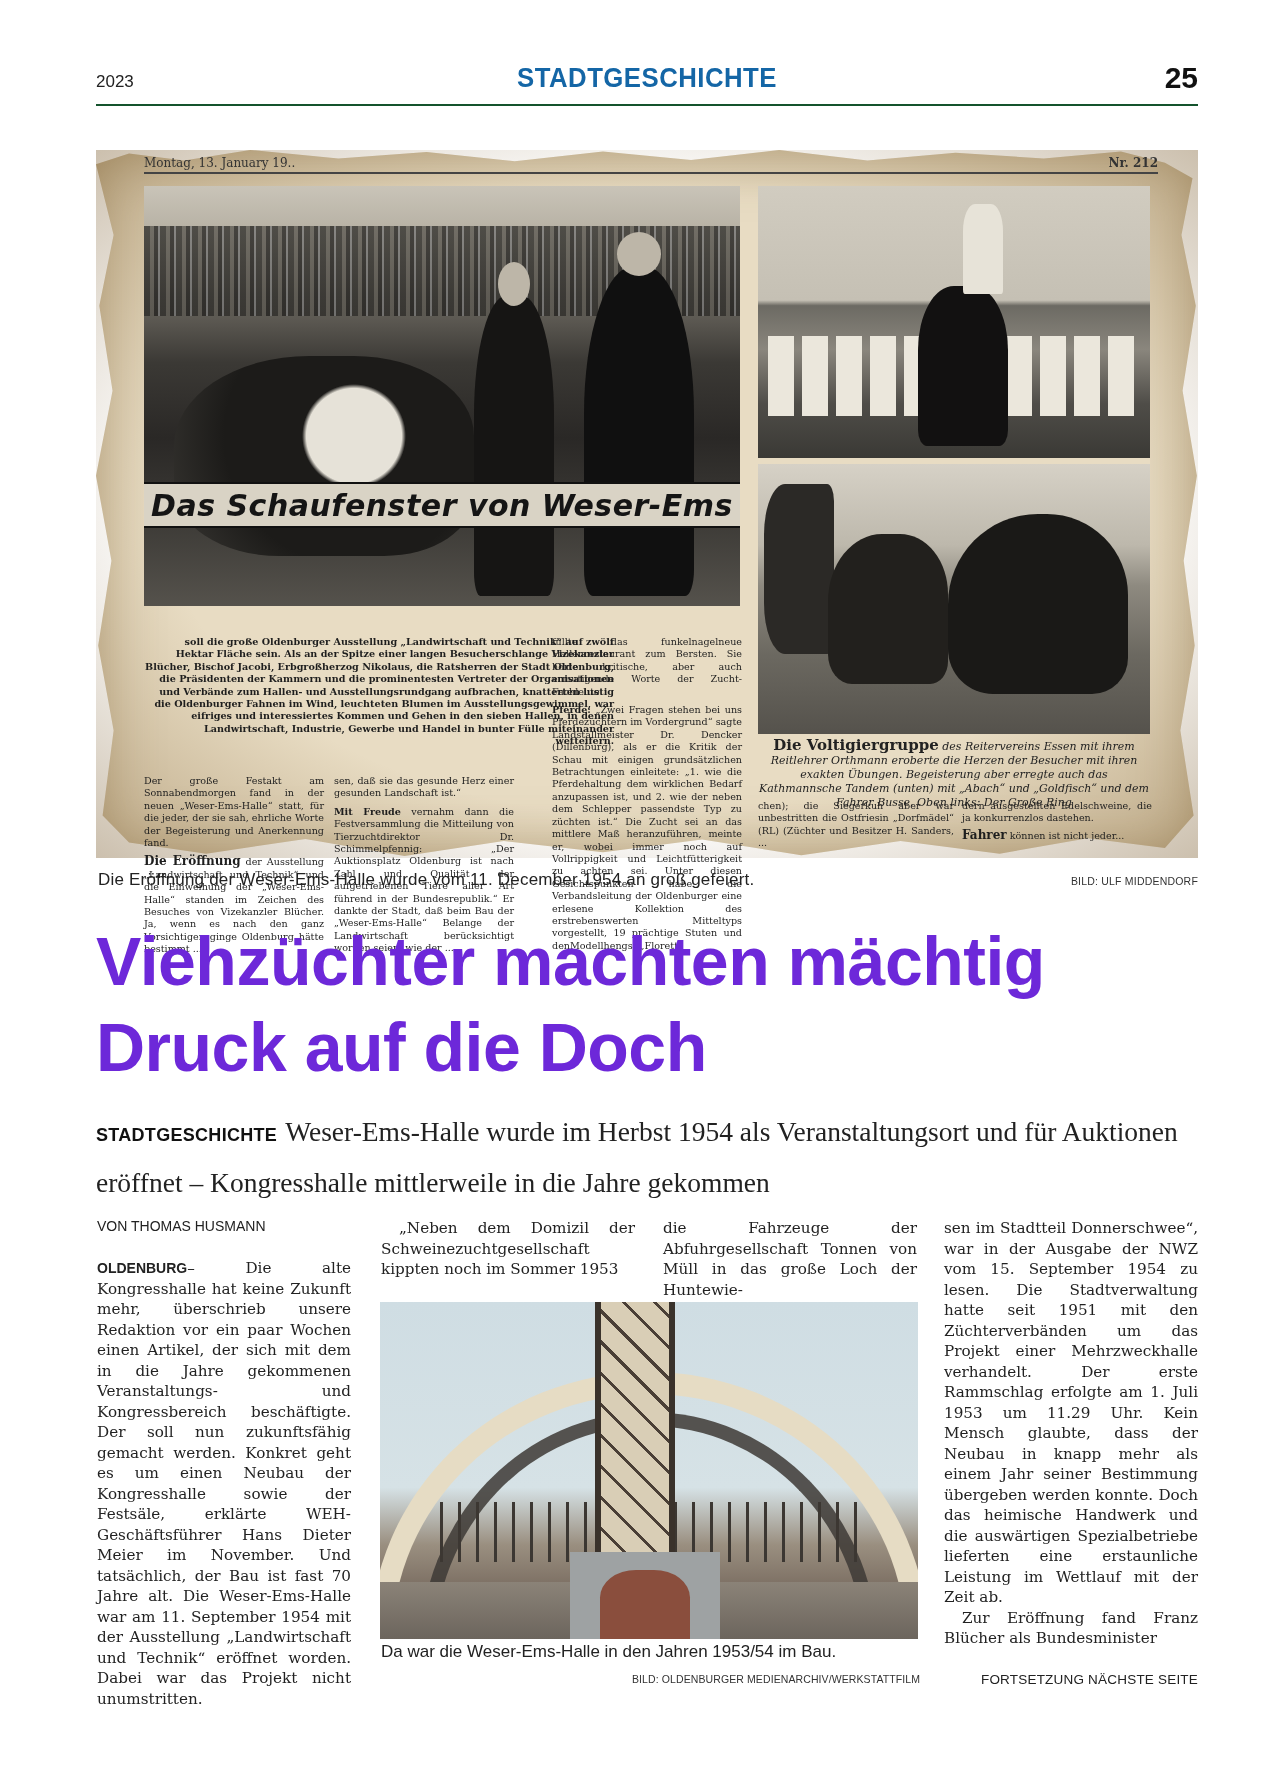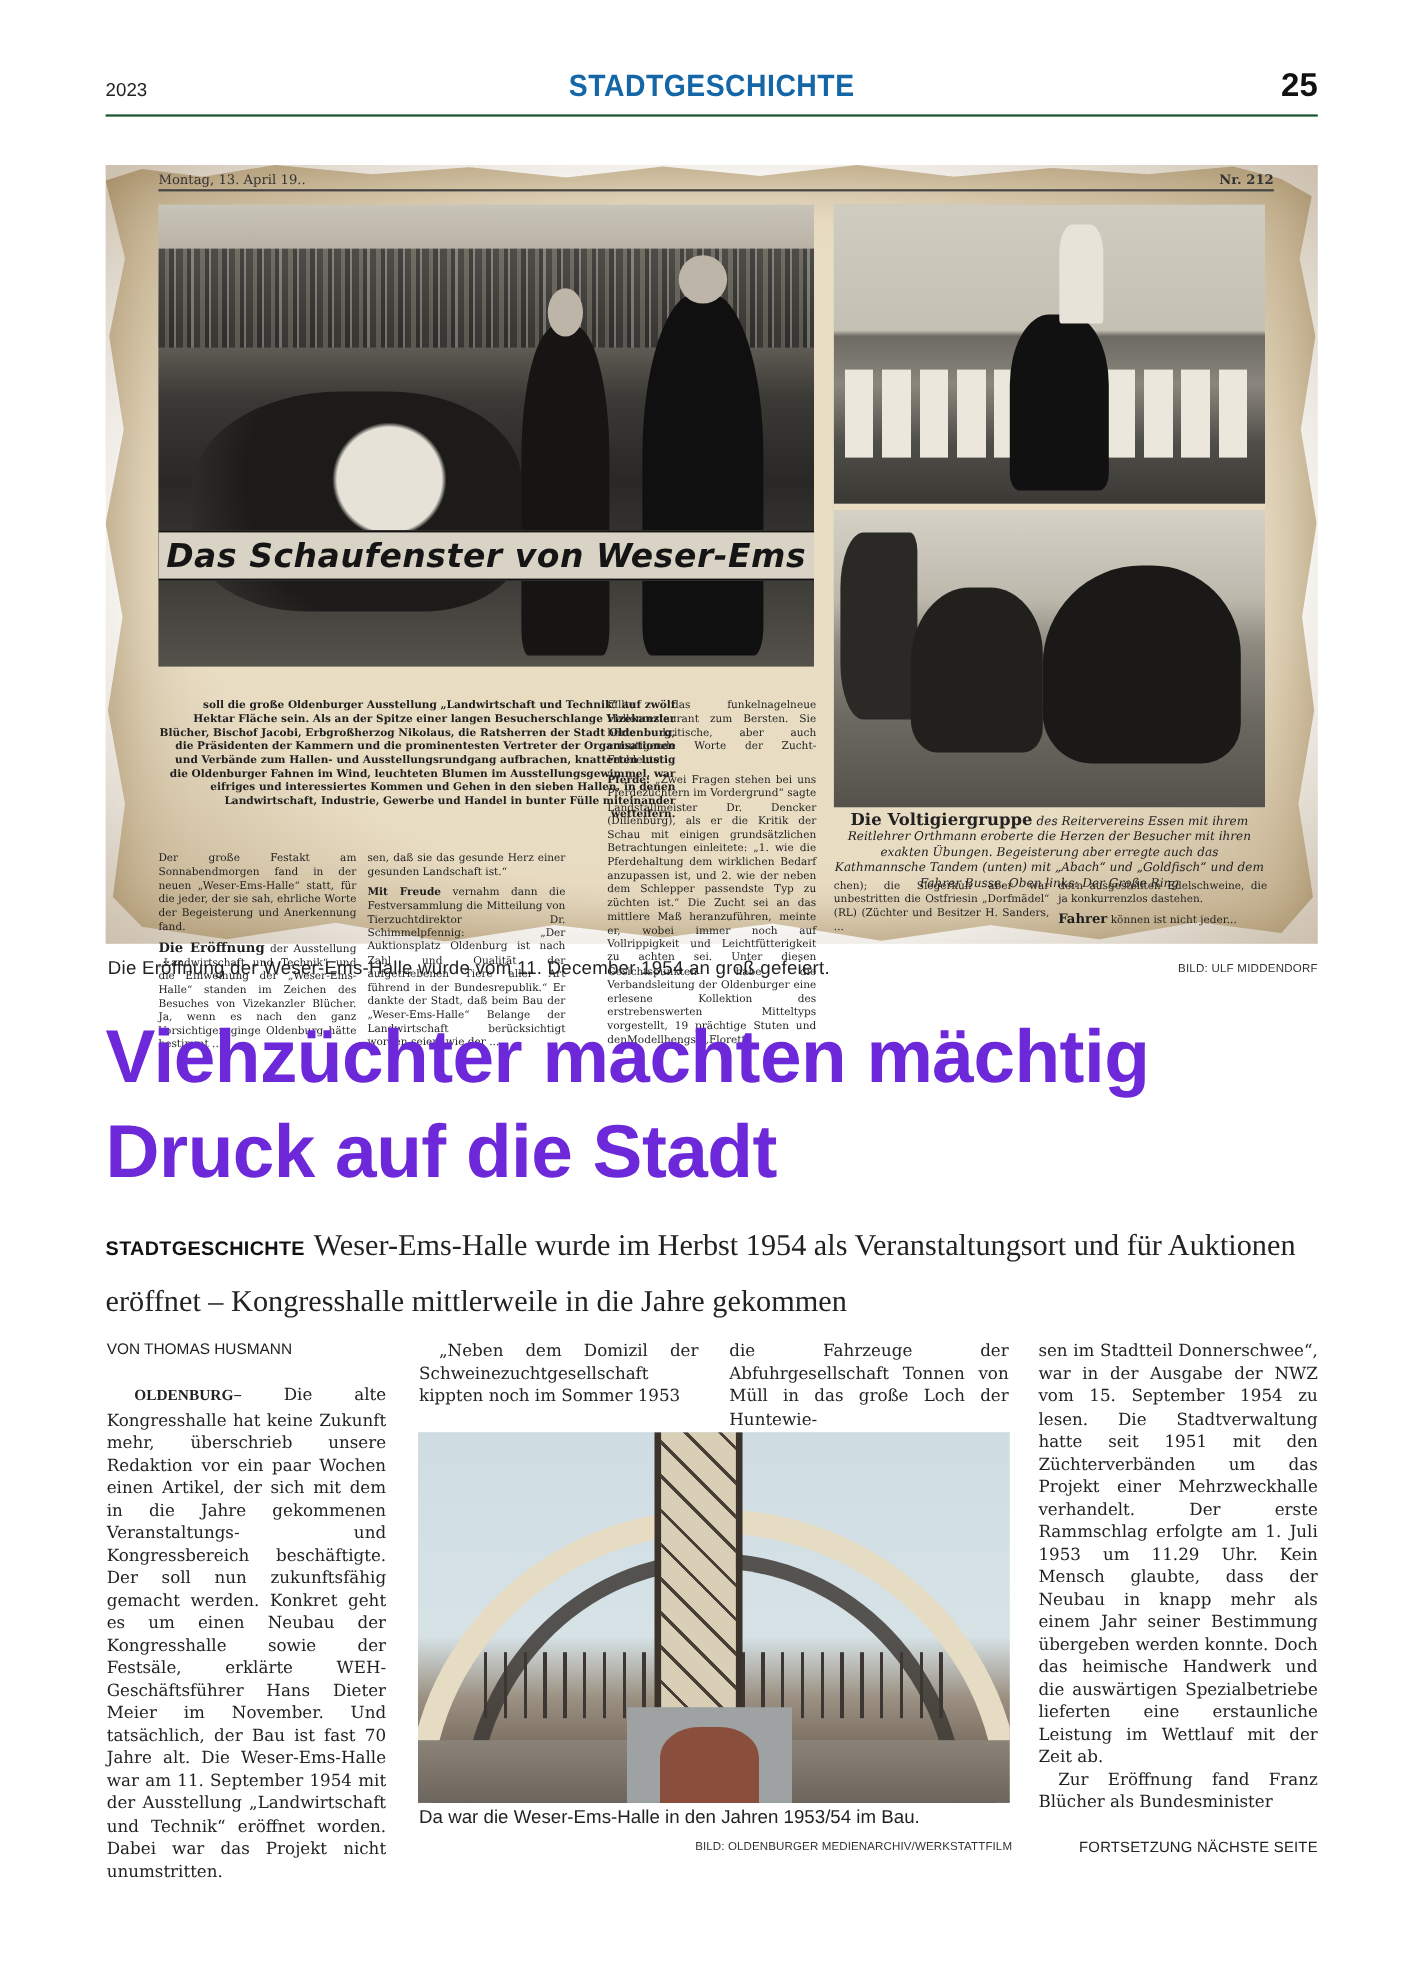--- a/index.html
+++ b/index.html
@@ -65,21 +65,21 @@
 
     
     .headline { position: absolute; left: 96px; top: 918px; width: 1110px; font-family: Liberation Sans, sans-serif; font-size: 68px; line-height: 86px; color: #6d28d9; letter-spacing: -0.5px; }
     .subhead { position: absolute; left: 96px; top: 1108px; width: 1110px; font-family: "Liberation Serif", serif; font-size: 27.5px; line-height: 48px; color: #222; }
     .subhead .kicker { font-family: "Liberation Sans", sans-serif; font-weight: bold; font-size: 18px; letter-spacing: 0.3px; color: #111; margin-right: 8px; }
 
     
     .body-text { font-family: "DejaVu Serif", serif; font-size: 15.2px; line-height: 20.5px; color: #222; text-align: justify; hyphens: manual; }
     .byline { position: absolute; left: 97px; top: 1218px; font-family: "Liberation Sans", sans-serif; font-size: 14px; color: #222; }
     .col1 { position: absolute; left: 97px; top: 1258px; width: 254px; }
-    .col1 .dateline { font-family: Liberation Serif, serif; font-weight: bold; font-size: 14px; margin-left: 25px; }
+    .col1 .dateline { font-family: Liberation Sans, sans-serif; font-weight: bold; font-size: 14px; }
     .col2 { position: absolute; left: 381px; top: 1218px; width: 254px; }
     .col3 { position: absolute; left: 663px; top: 1218px; width: 254px; }
     .col4 { position: absolute; left: 944px; top: 1218px; width: 254px; }
     .indent { text-indent: 18px; }
 
     .photo-construction { position: absolute; left: 380px; top: 1302px; width: 538px; height: 337px; overflow: hidden;
       background: linear-gradient(180deg, #cfdde3 0%, #d6e2e6 55%, #9a8f80 72%, #7b6e62 85%, #5e554d 100%); }
     .pc-arch-outer { position: absolute; left: -10px; top: 70px; width: 558px; height: 540px; border-radius: 50% 50% 0 0; border: 22px solid #e6dcc4; border-bottom: none; }
     .pc-arch-inner { position: absolute; left: 40px; top: 110px; width: 458px; height: 480px; border-radius: 50% 50% 0 0; border: 14px solid #3e3a36; border-bottom: none; opacity: 0.85; }
     .pc-tower { position: absolute; left: 215px; top: 0; width: 80px; height: 260px; background: repeating-linear-gradient(45deg, #4a3f36 0 3px, #d9ceb6 3px 22px); border-left: 6px solid #3a322b; border-right: 6px solid #3a322b; }
@@ -99,21 +99,21 @@
   <span class="hdr-year">2023</span>
   <div class="hdr-section">STADTGESCHICHTE</div>
   <span class="hdr-page">25</span>
 </header>
 
 <section class="clipping">
   <div class="clip-paper"></div>
   <div class="clip-burn"></div>
 
   <div class="clip-masthead">
-    <span class="date">Montag, 13. April 19..</span>
+    <span class="date">Montag, 13. January 19..</span>
     <span class="nr">Nr. 212</span>
   </div>
 
   <div class="photo-market">
     <div class="pm-crowd"></div>
     <div class="pm-cow"></div>
     <div class="pm-man1"></div>
     <div class="pm-man2"></div>
     <div class="pm-banner">Das Schaufenster von Weser-Ems</div>
   </div>
@@ -162,21 +162,21 @@
     <p>dern ausgestellten Edelschweine, die ja konkurrenzlos dastehen.</p>
     <p style="margin-top:4px"><span class="lead-b">Fahrer</span> <span>können ist nicht jeder...</span></p>
   </div>
 </section>
 
 <div class="top-caption">Die Eröffnung der Weser-Ems-Halle wurde vom 11. December 1954 an groß gefeiert.</div>
 <div class="top-credit">BILD: ULF MIDDENDORF</div>
 
 <h1 class="headline">
   <span>Viehzüchter machten mächtig</span><br>
-  <span>Druck auf die Stadt</span>
+  <span>Druck auf die Doch</span>
 </h1>
 
 <p class="subhead">
   <span class="kicker">STADTGESCHICHTE</span><span>Weser-Ems-Halle wurde im Herbst 1954 als Veranstaltungsort und für Auktionen eröffnet – Kongresshalle mittlerweile in die Jahre gekommen</span>
 </p>
 
 <div class="byline">VON THOMAS HUSMANN</div>
 
 <p class="body-text col1">
   <span class="dateline">OLDENBURG</span><span>– Die alte Kongresshalle hat keine Zukunft mehr, überschrieb unsere Redaktion vor ein paar Wochen einen Artikel, der sich mit dem in die Jahre gekommenen Veranstaltungs- und Kongressbereich beschäftigte. Der soll nun zukunftsfähig gemacht werden. Konkret geht es um einen Neubau der Kongresshalle sowie der Festsäle, erklärte WEH-Geschäftsführer Hans Dieter Meier im November. Und tatsächlich, der Bau ist fast 70 Jahre alt. Die Weser-Ems-Halle war am 11. September 1954 mit der Ausstellung „Landwirtschaft und Technik“ eröffnet worden. Dabei war das Projekt nicht unumstritten.</span>

